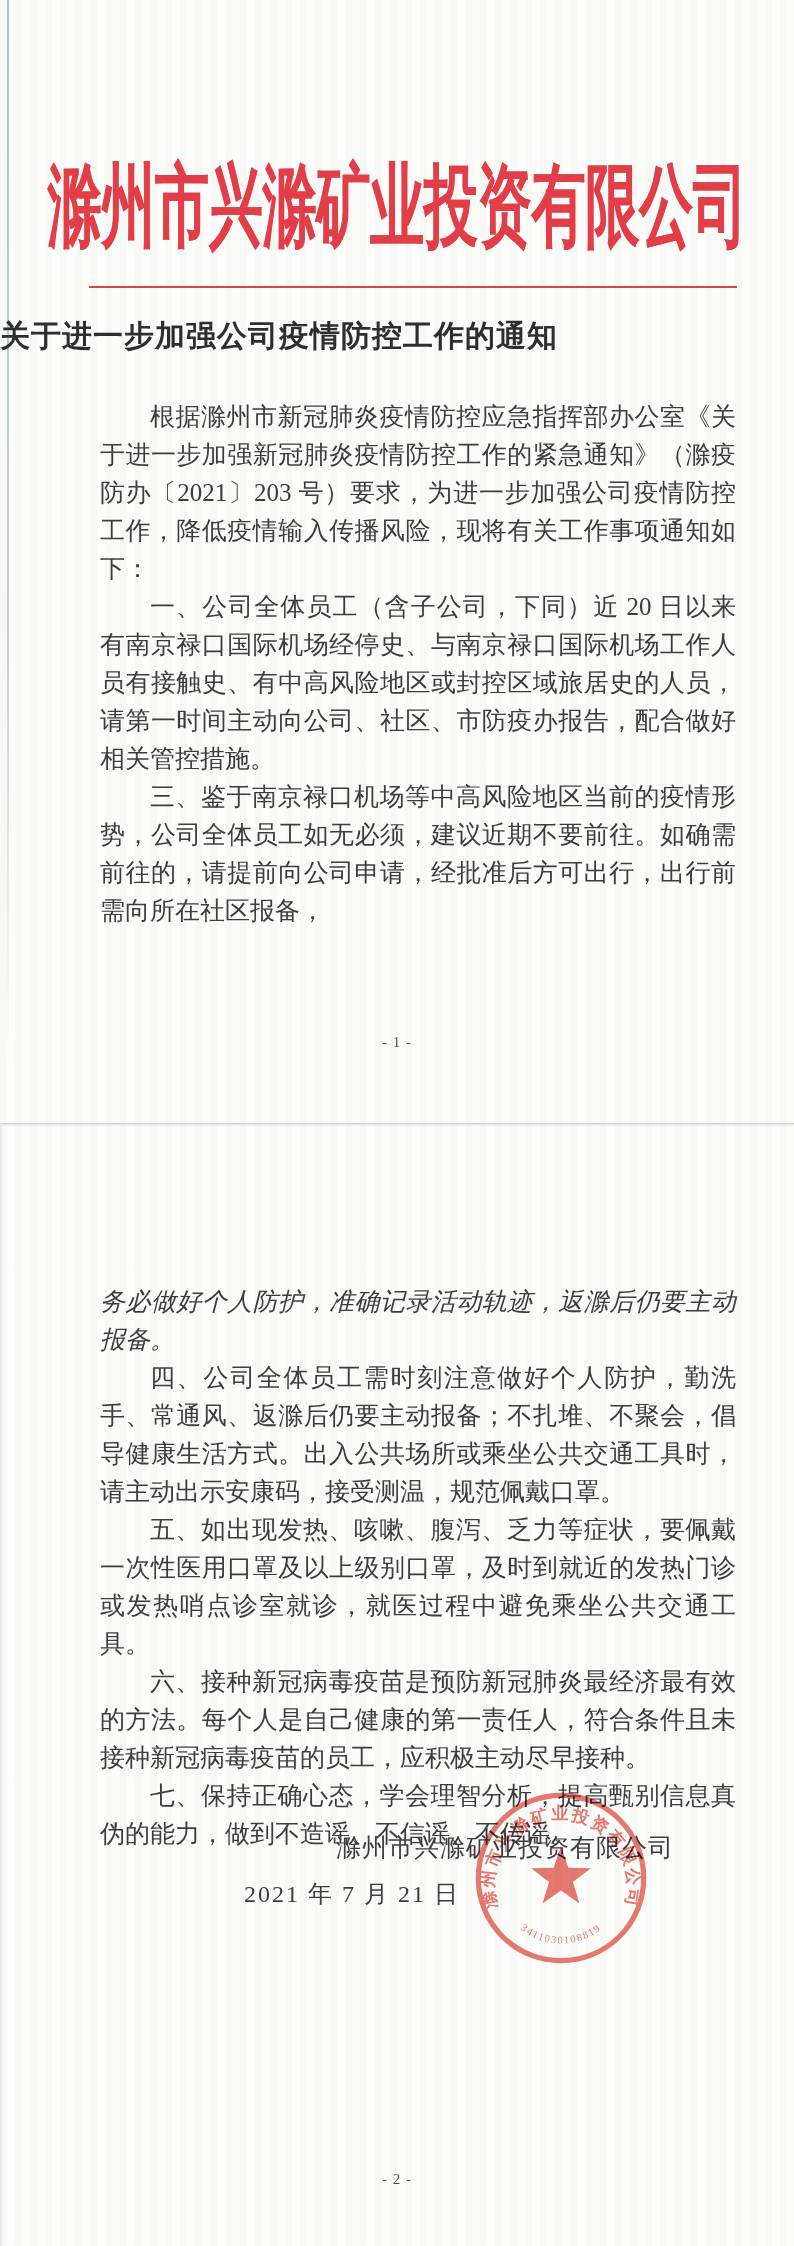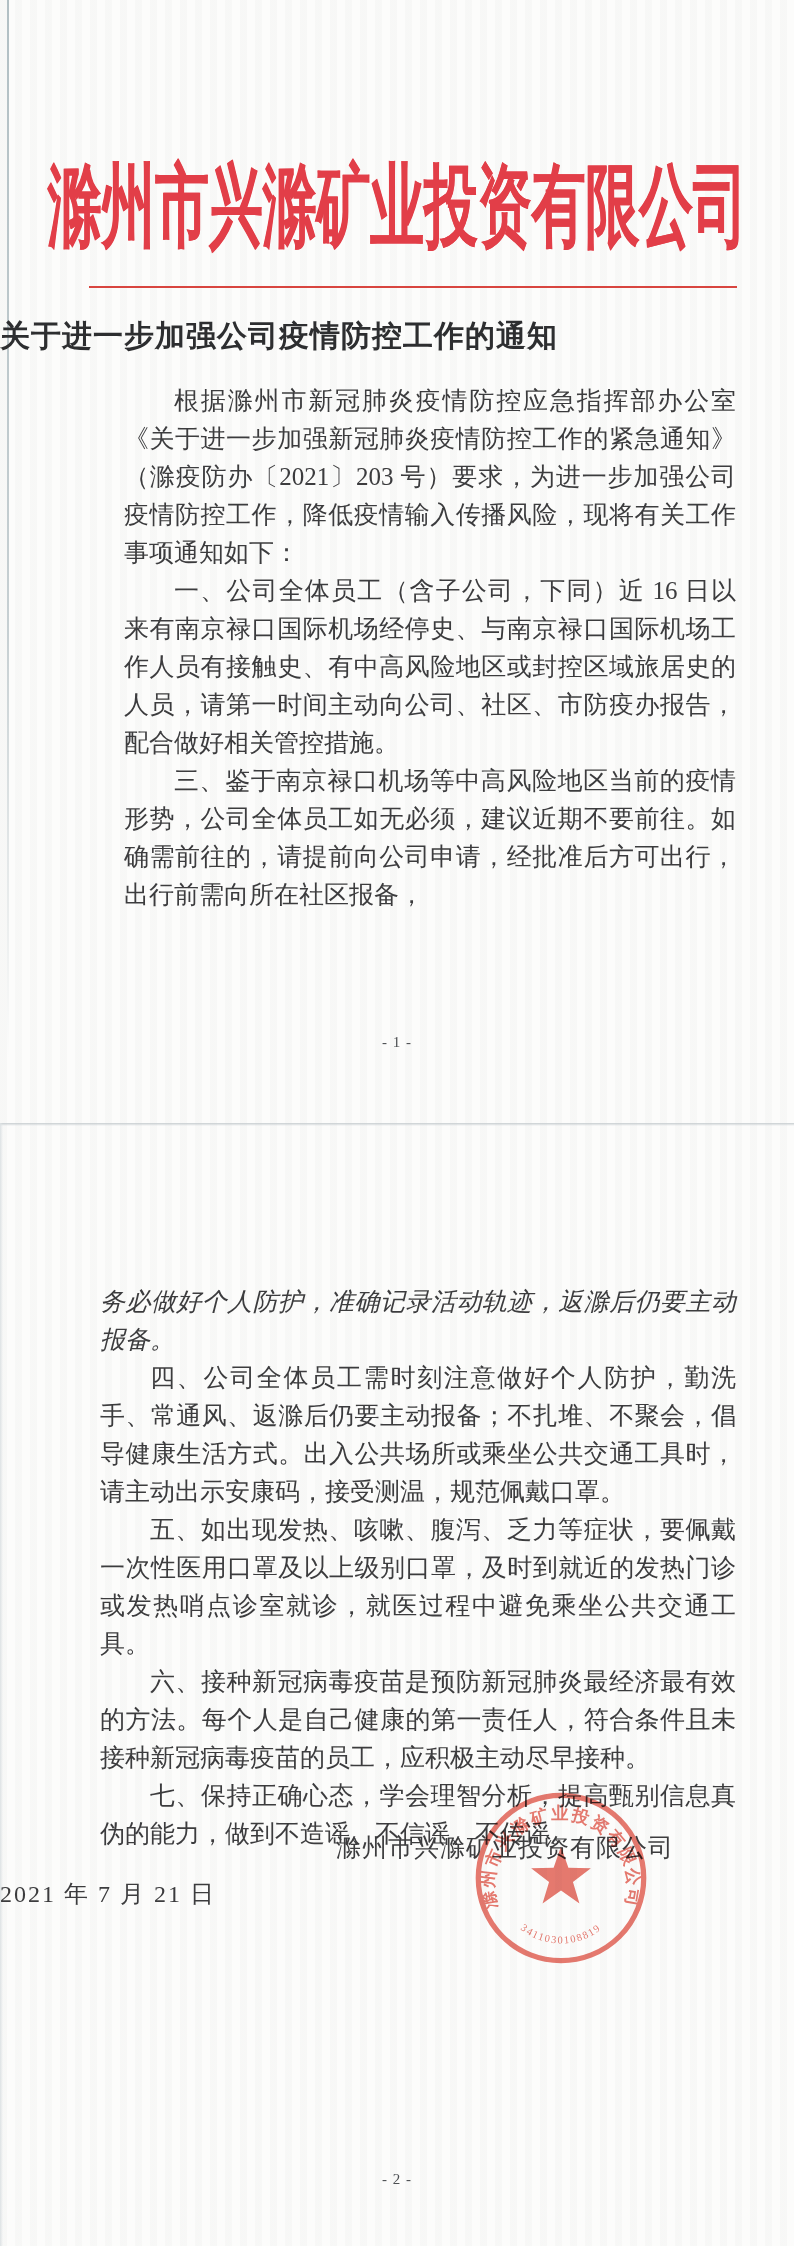--- a/index.html
+++ b/index.html
@@ -58,21 +58,21 @@
     text-align:left;font-size:30px;font-weight:bold;color:#2d2e30;
     letter-spacing:1px;
   }
 
   
   .body-block{
     position:absolute;left:100px;right:58px;
     font-size:25px;line-height:38px;color:#3c3c3e;
     text-align:justify;
   }
-  #body1{top:382px;margin-left:24px;}
+  #body1{top:398px;}
   #body2{top:160px;}
   .body-block p{margin:0;text-indent:2em;}
   .body-block p.no-indent{text-indent:0;font-style:italic;}
 
   
   .page-footer{
     position:absolute;left:0;width:100%;text-align:center;
     font-size:15px;color:#4c4f52;letter-spacing:1px;
   }
   #footer1{top:1034px;}
@@ -80,21 +80,21 @@
 
   
   .signature{
     position:absolute;left:0;width:100%;top:708px;
     color:#3c3c3e;
   }
   .signature .sig-company{
     text-align:right;padding-right:120px;font-size:25px;letter-spacing:1px;
   }
   .signature .sig-date{
-    text-align:left;padding-right:90px;font-size:24px;margin-top:14px;
+    text-align:center;padding-right:90px;font-size:24px;margin-top:14px;
     letter-spacing:2px;
   }
 
   
   .seal{
     position:absolute;left:472px;top:666px;width:178px;height:178px;
     opacity:.8;mix-blend-mode:multiply;pointer-events:none;
   }
 </style>
 </head>
@@ -105,21 +105,21 @@
 
   <div class="letterhead-wrap">
     <div class="letterhead">滁州市兴滁矿业投资有限公司</div>
   </div>
   <div class="red-rule"></div>
 
   <div class="doc-title">关于进一步加强公司疫情防控工作的通知</div>
 
   <div class="body-block" id="body1">
     <p>根据滁州市新冠肺炎疫情防控应急指挥部办公室《关于进一步加强新冠肺炎疫情防控工作的紧急通知》（滁疫防办〔2021〕203 号）要求，为进一步加强公司疫情防控工作，降低疫情输入传播风险，现将有关工作事项通知如下：</p>
-    <p>一、公司全体员工（含子公司，下同）近 16 日以来有南京禄口国际机场经停史、与南京禄口国际机场工作人员有接触史、有中高风险地区或封控区域旅居史的人员，请第一时间主动向公司、社区、市防疫办报告，配合做好相关管控措施。</p>
+    <p>一、公司全体员工（含子公司，下同）近 20 日以来有南京禄口国际机场经停史、与南京禄口国际机场工作人员有接触史、有中高风险地区或封控区域旅居史的人员，请第一时间主动向公司、社区、市防疫办报告，配合做好相关管控措施。</p>
     <p>三、鉴于南京禄口机场等中高风险地区当前的疫情形势，公司全体员工如无必须，建议近期不要前往。如确需前往的，请提前向公司申请，经批准后方可出行，出行前需向所在社区报备，</p>
   </div>
 
   <div class="page-footer" id="footer1">- 1 -</div>
 </div>
 
 <div class="sheet" id="sheet2">
   <div class="sheet2-top-shadow"></div>
   <div class="sheet2-edge"></div>
 

